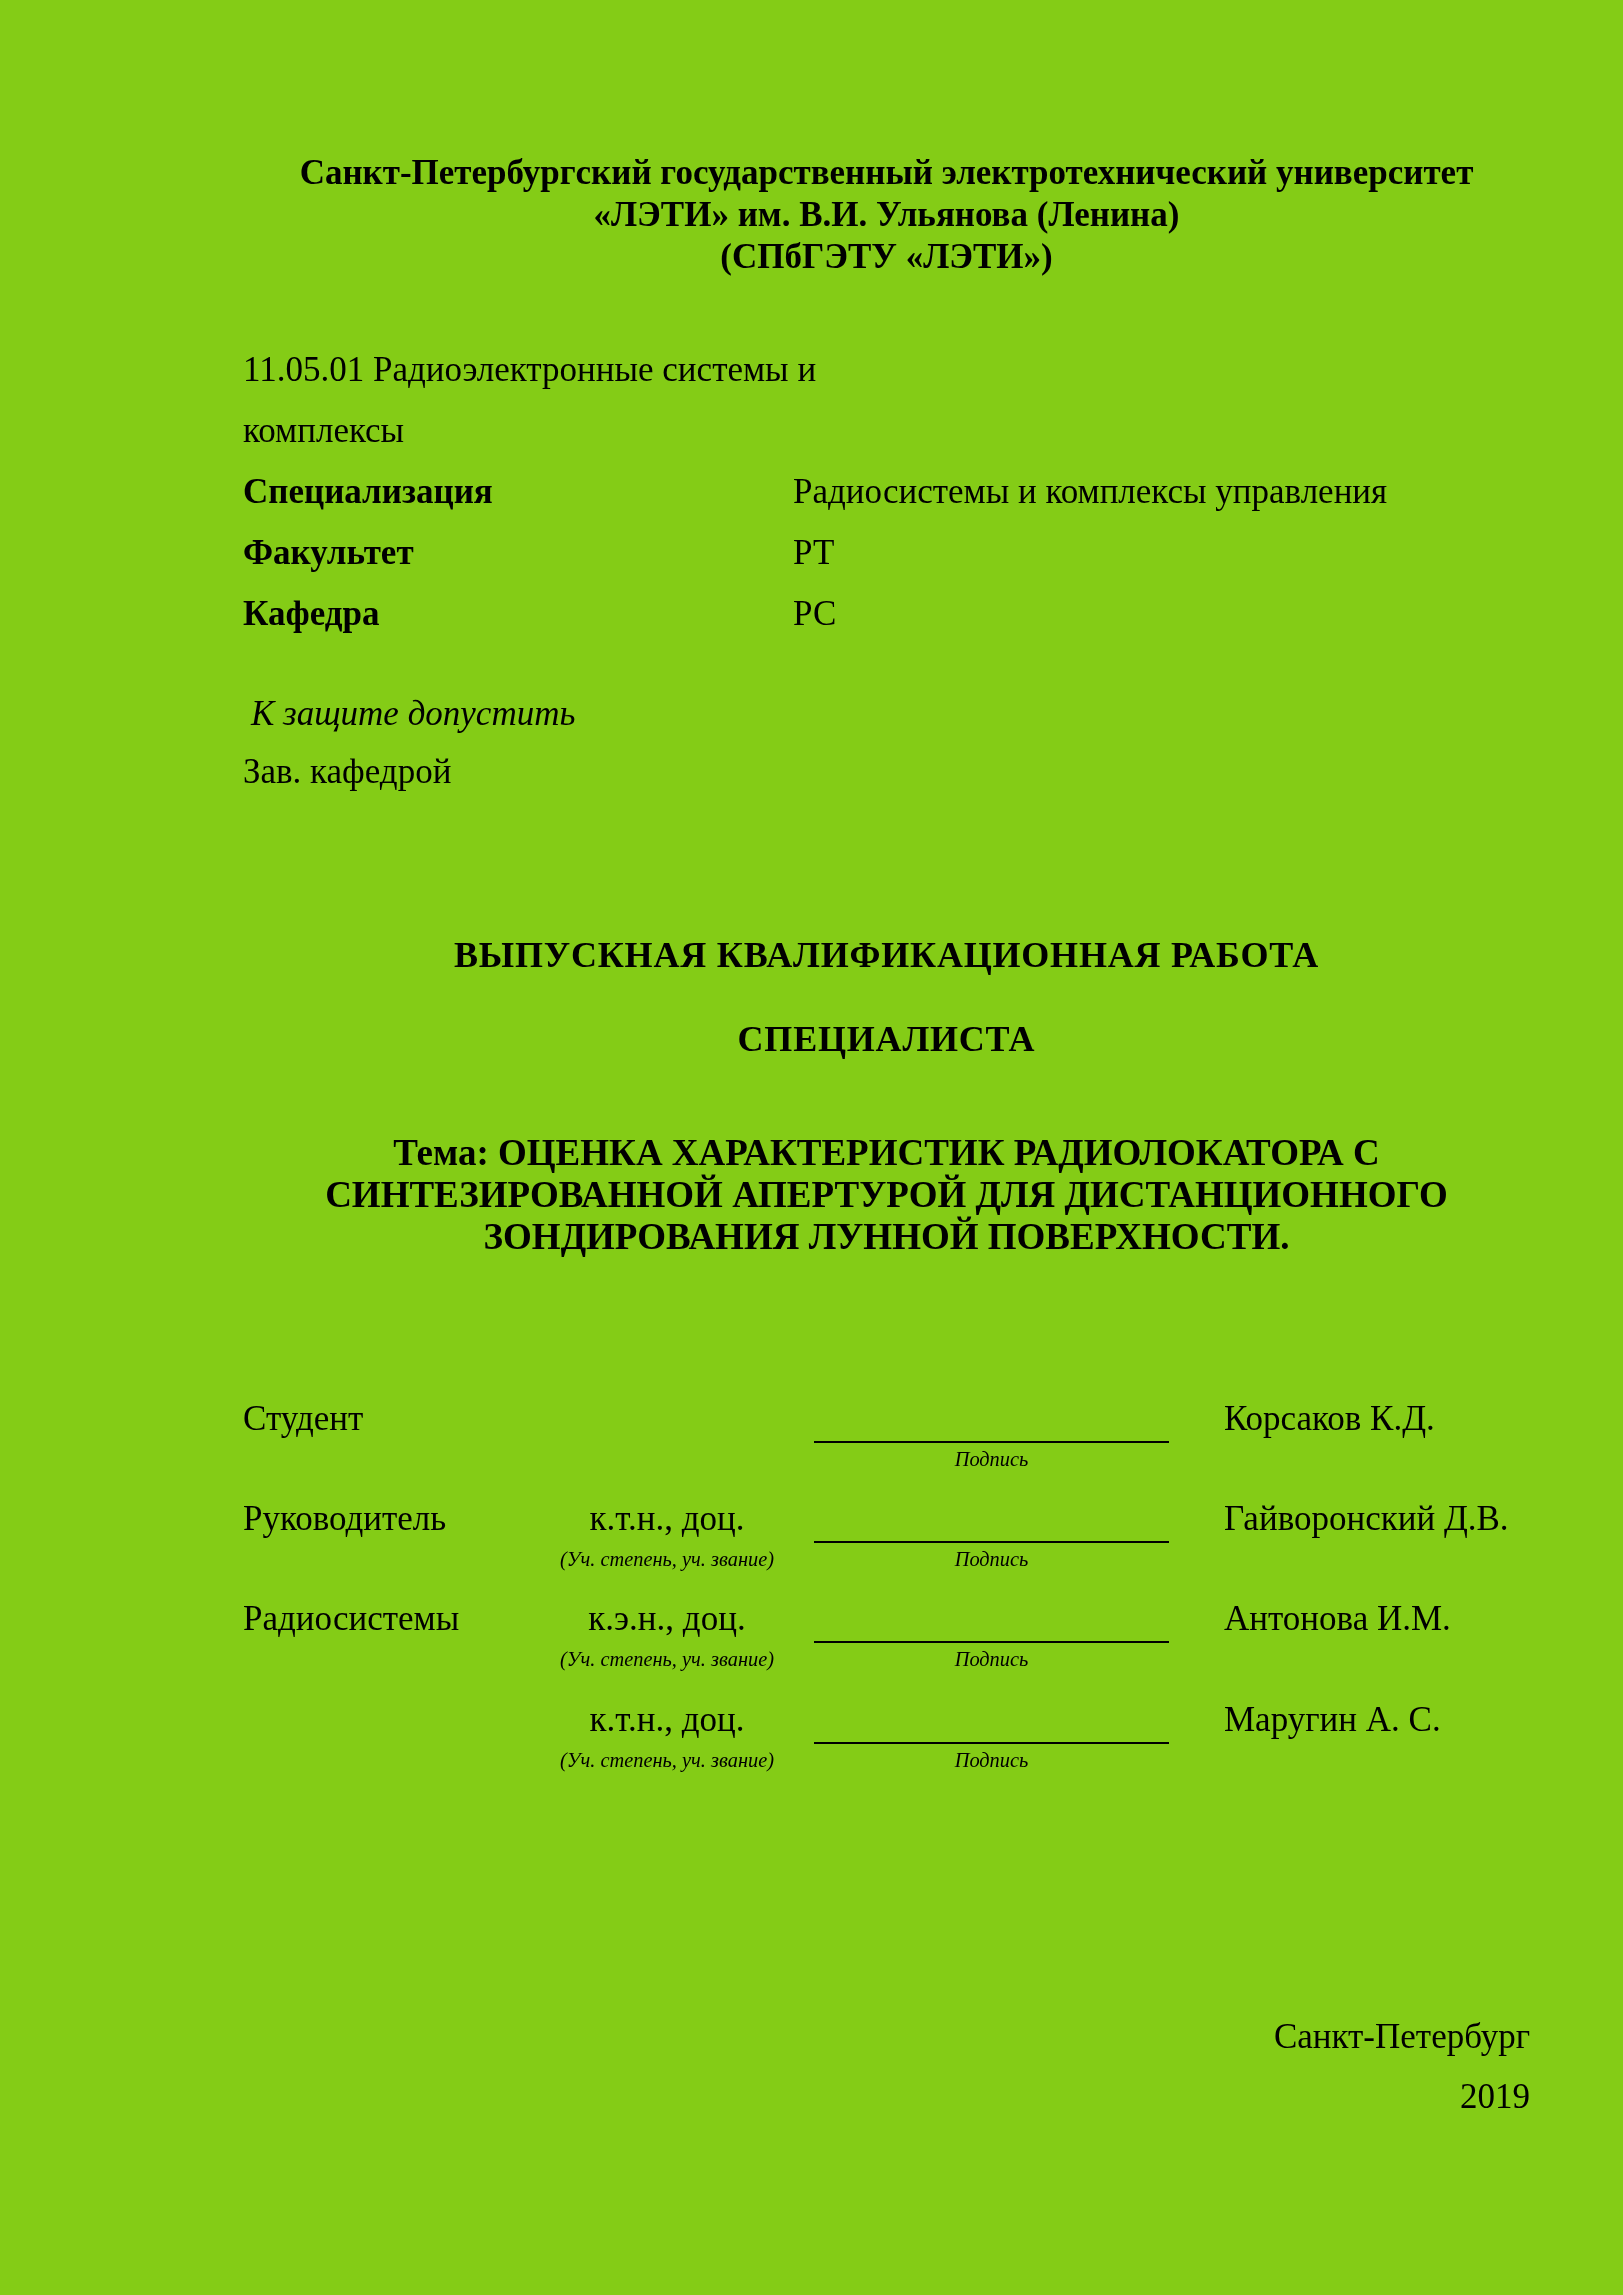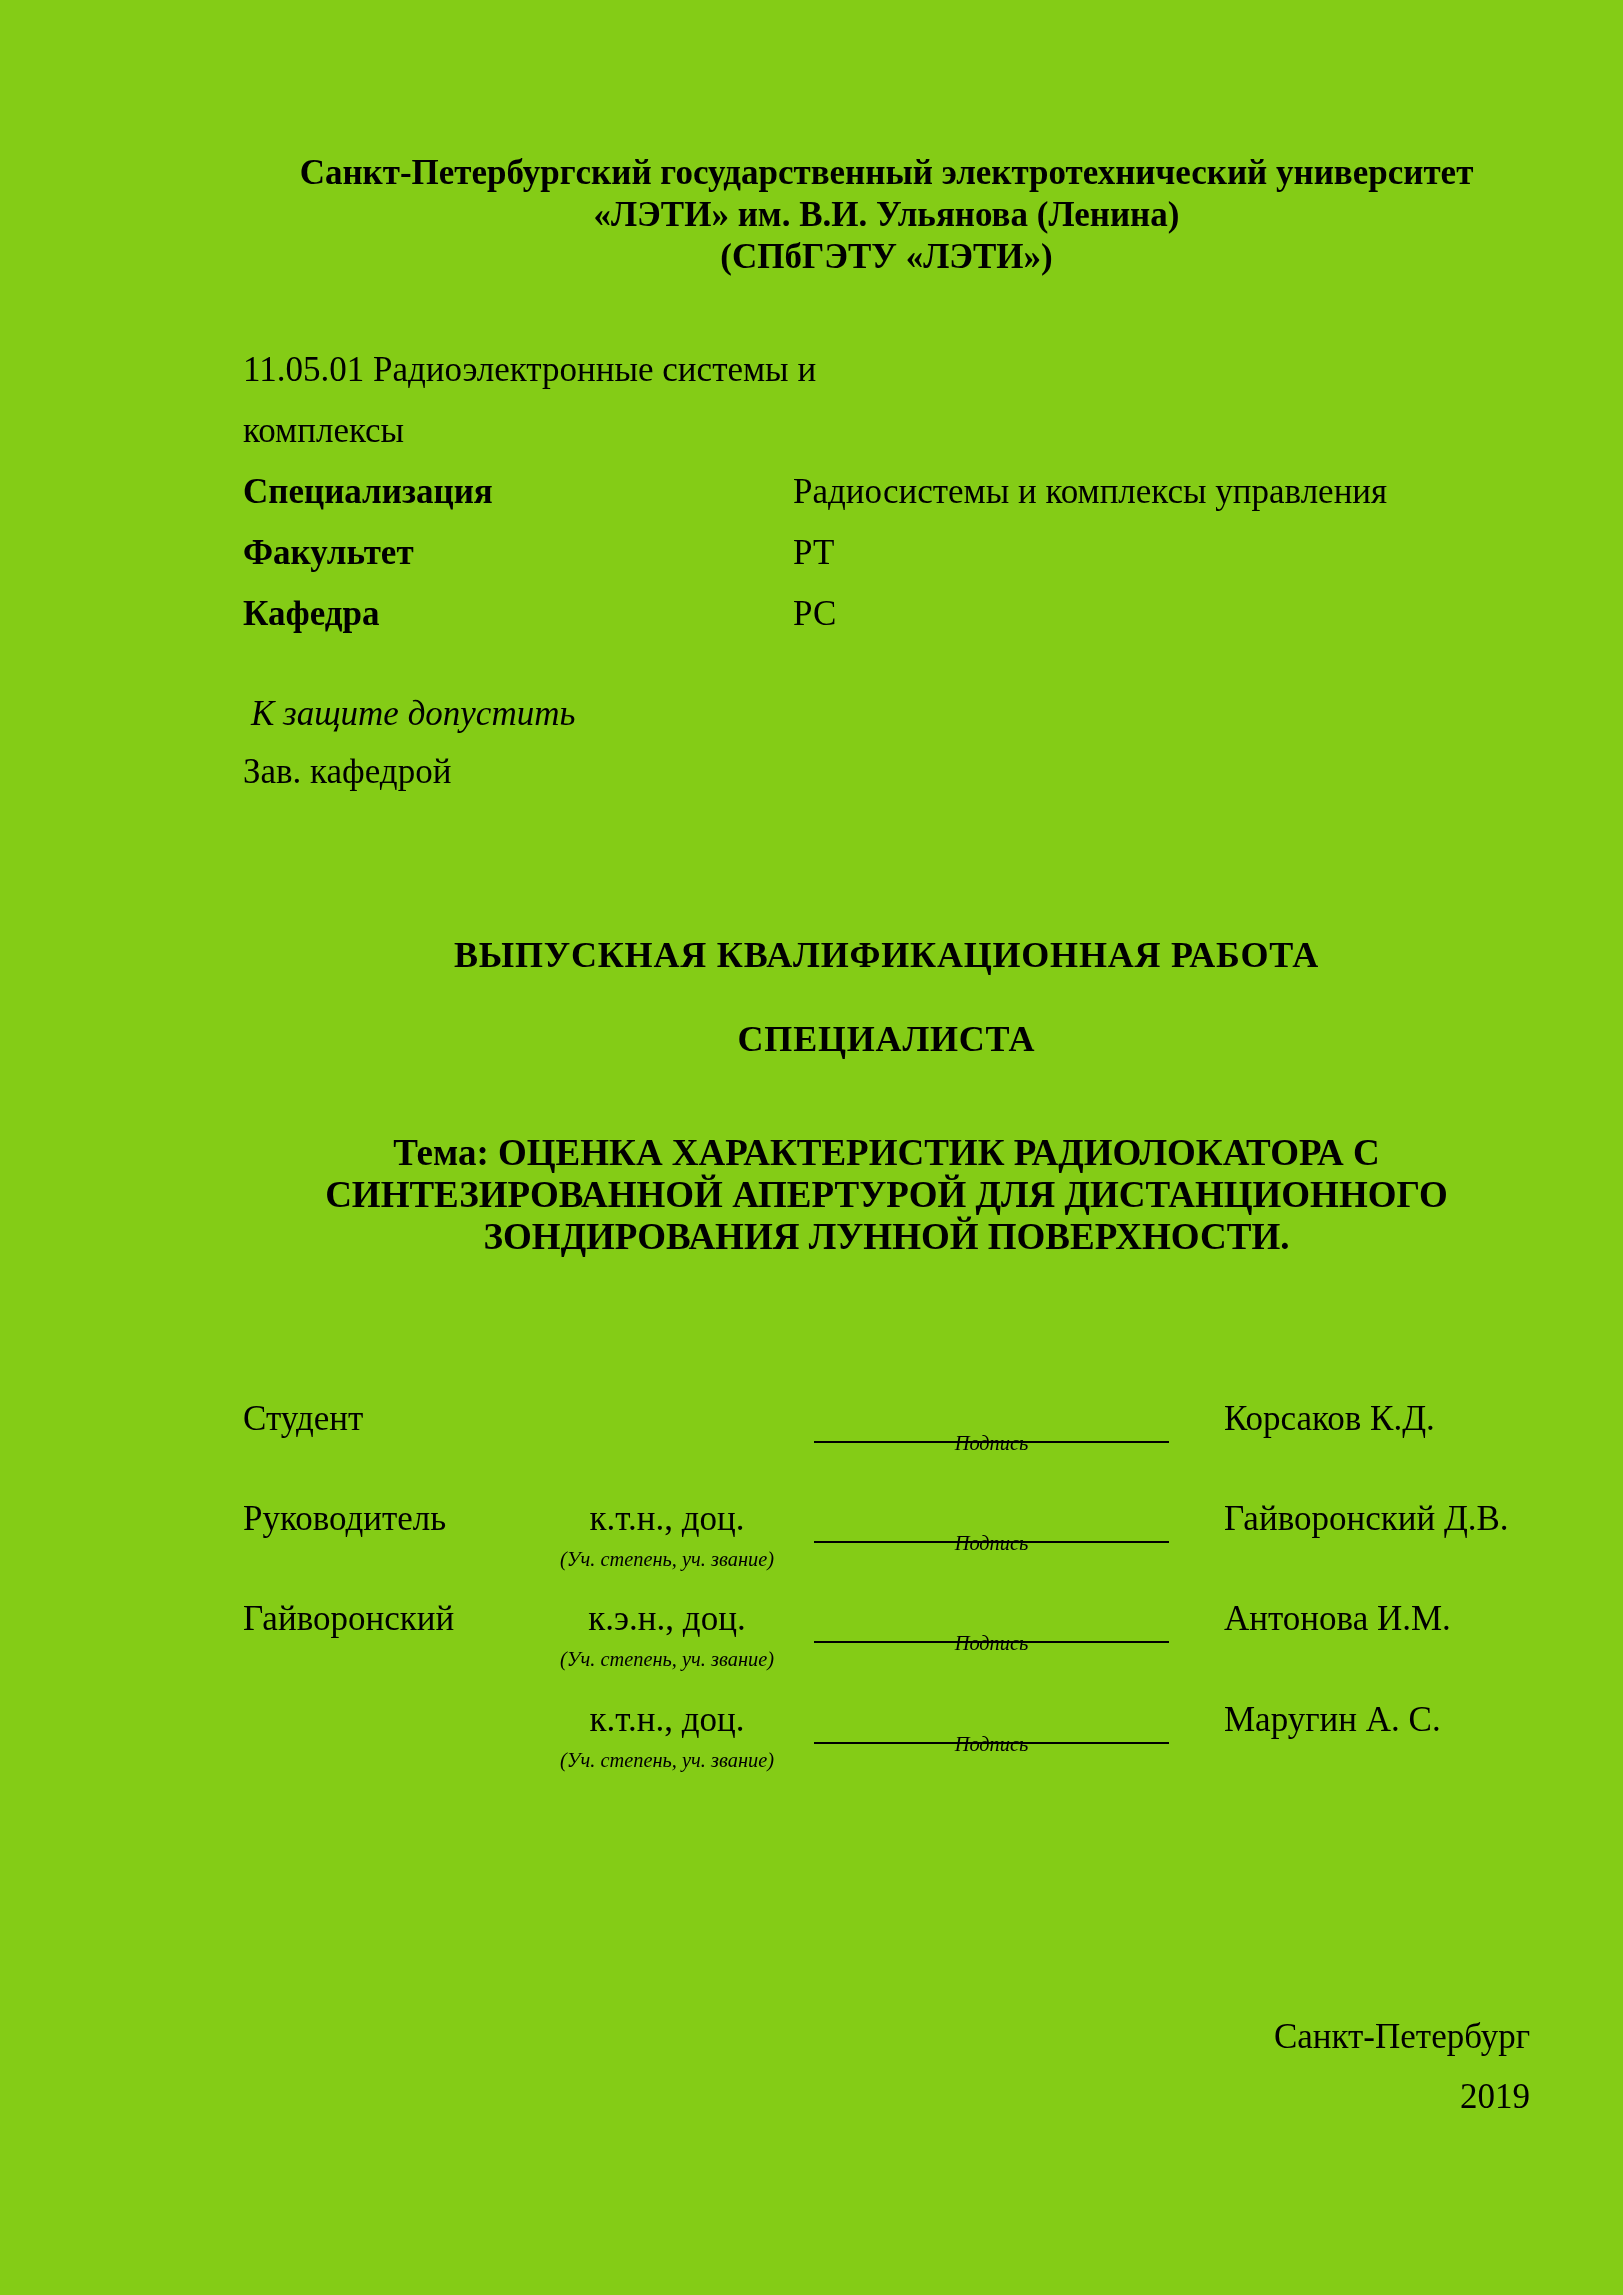--- a/index.html
+++ b/index.html
@@ -109,21 +109,21 @@
     left: 571px;
     width: 355px;
     top: 42px;
     border-top: 2.4px solid #000000;
     height: 0;
   }
   .sig-caption {
     position: absolute;
     left: 571px;
     width: 355px;
-    top: 33px;
+    top: 49px;
     text-align: center;
     font-size: 20.4px;
     line-height: 23.6px;
     font-style: italic;
   }
   .sig-name {
     position: absolute;
     left: 981px;
     top: 0;
     white-space: nowrap;
@@ -196,21 +196,21 @@
   <div class="sig-row r1">
     <div class="sig-role">Руководитель</div>
     <div class="sig-degree">к.т.н., доц.</div>
     <div class="sig-degree-caption">(Уч. степень, уч. звание)</div>
     <div class="sig-line"></div>
     <div class="sig-caption">Подпись</div>
     <div class="sig-name">Гайворонский Д.В.</div>
   </div>
 
   <div class="sig-row r2">
-    <div class="sig-role">Гайворонский</div>
+    <div class="sig-role">Радиосистемы</div>
     <div class="sig-degree">к.э.н., доц.</div>
     <div class="sig-degree-caption">(Уч. степень, уч. звание)</div>
     <div class="sig-line"></div>
     <div class="sig-caption">Подпись</div>
     <div class="sig-name">Антонова И.М.</div>
   </div>
 
   <div class="sig-row r3">
     <div class="sig-degree">к.т.н., доц.</div>
     <div class="sig-degree-caption">(Уч. степень, уч. звание)</div>

